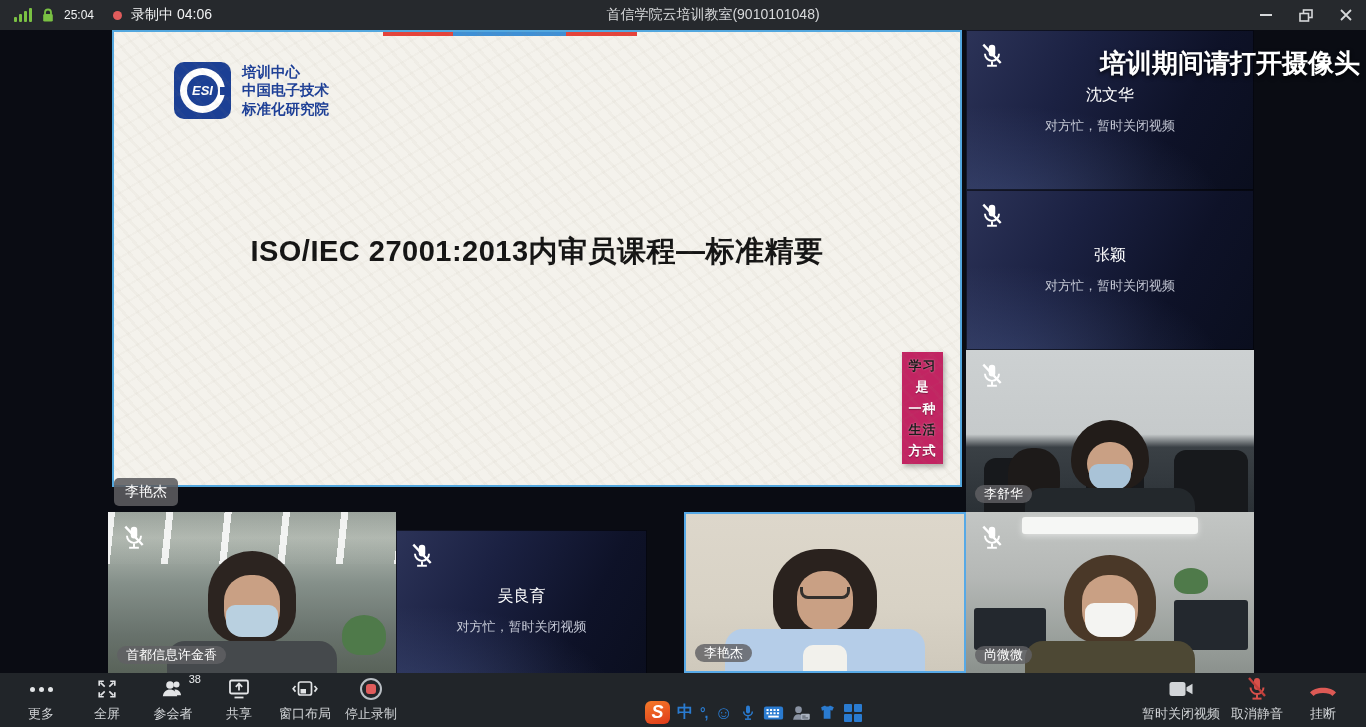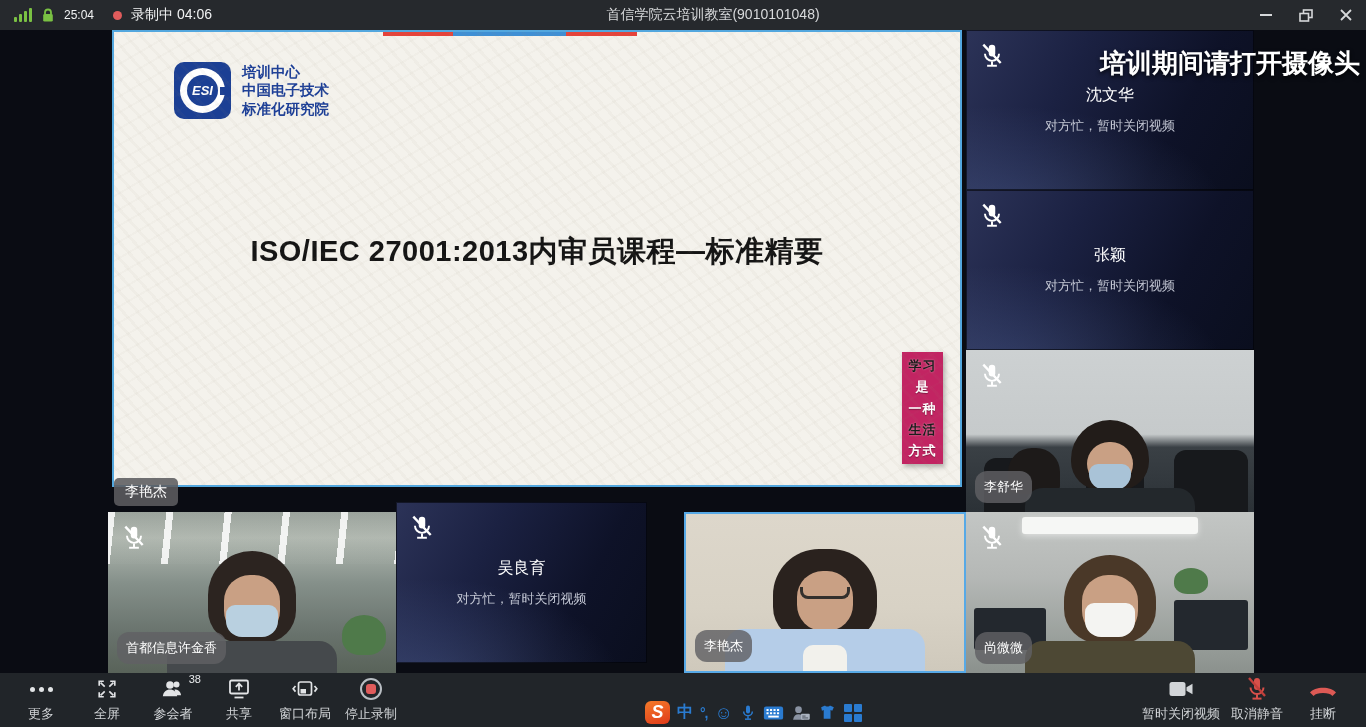--- a/index.html
+++ b/index.html
@@ -63,21 +63,21 @@
   .tile{ position:absolute; overflow:hidden; background:#10131f; box-shadow:inset 0 0 0 1px rgba(0,0,0,.55); }
   .tile.active{ border:2px solid #57a9e6; }
   .ph{ background:
     radial-gradient(150% 130% at 12% 115%, rgba(96,116,170,.38), transparent 52%),
     linear-gradient(118deg,#2c3358 0%, #1b2142 34%, #0e1228 70%, #0a0e1e 100%);
     display:flex; flex-direction:column; align-items:center; justify-content:center; gap:11px; }
   .ph-name{ color:#fff; font-size:16px; }
   .ph-status{ color:#c3c7d4; font-size:13px; }
   .mic{ position:absolute; left:13px; top:11px; z-index:5; }
   .chip{ position:absolute; left:9px; bottom:9px; background:rgba(96,96,100,.82); color:#fff;
-    font-size:13px; padding:7px 9px; border-radius:12px; z-index:5; }
+    font-size:13px; padding:0 9px; border-radius:12px; z-index:5; }
 
   
   .photo{ position:absolute; inset:0; }
   .person{ position:absolute; bottom:0; left:50%; transform:translateX(-50%); width:190px; height:128px; }
   .hair,.face,.mask,.torso{ position:absolute; left:50%; transform:translateX(-50%); }
   .hair{ bottom:30px; width:88px; height:92px; border-radius:46px 46px 34px 34px; background:#2c2420; }
   .face{ bottom:36px; width:56px; height:62px; border-radius:26px; background:#c9a084; }
   .mask{ bottom:36px; width:52px; height:32px; border-radius:9px 9px 16px 16px; background:#b9d0e0; }
   .torso{ bottom:0; width:170px; height:32px; border-radius:18px 18px 0 0; background:#45494c; }
 
@@ -285,21 +285,21 @@
     <svg class="mic" width="26" height="30" viewBox="0 0 24 26">
       <rect x="9" y="2.5" width="6" height="11" rx="3" fill="#fff"></rect>
       <path d="M5.5 11a6.5 6.5 0 0 0 13 0" stroke="#fff" stroke-width="1.8" fill="none"></path>
       <line x1="12" y1="18" x2="12" y2="21.5" stroke="#fff" stroke-width="1.8"></line>
       <line x1="7.5" y1="22" x2="16.5" y2="22" stroke="#fff" stroke-width="1.8"></line>
       <line x1="4" y1="2.5" x2="20" y2="19.5" stroke="#fff" stroke-width="2.2"></line>
     </svg>
     <div class="chip">首都信息许金香</div>
   </div>
 
-  <div class="tile ph" style="left:396px;top:472px;width:251px;height:161px">
+  <div class="tile ph" style="left:396px;top:500px;width:251px;height:161px">
     <svg class="mic" width="26" height="30" viewBox="0 0 24 26">
       <rect x="9" y="2.5" width="6" height="11" rx="3" fill="#fff"></rect>
       <path d="M5.5 11a6.5 6.5 0 0 0 13 0" stroke="#fff" stroke-width="1.8" fill="none"></path>
       <line x1="12" y1="18" x2="12" y2="21.5" stroke="#fff" stroke-width="1.8"></line>
       <line x1="7.5" y1="22" x2="16.5" y2="22" stroke="#fff" stroke-width="1.8"></line>
       <line x1="4" y1="2.5" x2="20" y2="19.5" stroke="#fff" stroke-width="2.2"></line>
     </svg>
     <div class="ph-name">吴良育</div>
     <div class="ph-status">对方忙，暂时关闭视频</div>
   </div>

